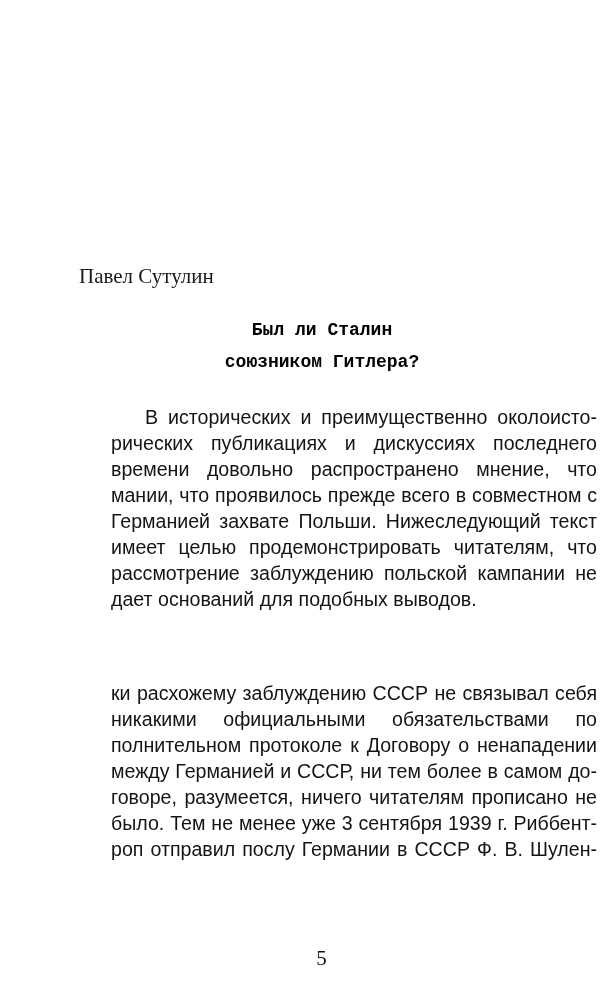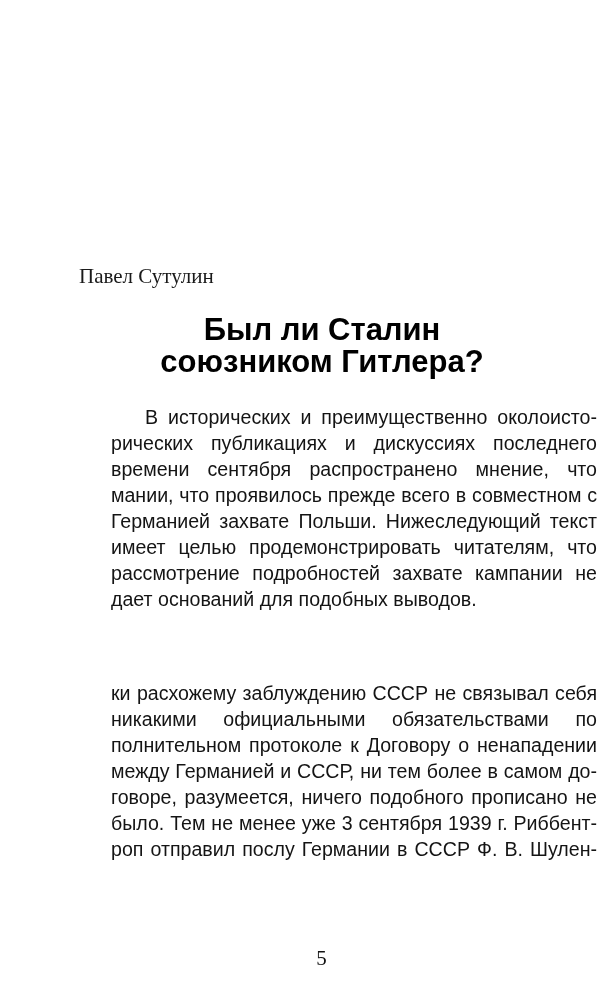--- a/index.html
+++ b/index.html
@@ -30,23 +30,23 @@
       line-height: 26px;
       color: #1a1a1a;
       white-space: nowrap;
     }
     .title {
       position: absolute;
       left: 63px;
       width: 486px;
       top: 314px;
       text-align: center;
-      font-family: Liberation Sans, sans-serif;
+      font-family: Liberation Mono, monospace;
       font-weight: bold;
-      font-size: 31px;
+      font-size: 18px;
       line-height: 32px;
       color: #000000;
     }
     .title .tline { display: block; }
     .para {
       position: absolute;
       left: 63px;
       width: 486px;
       font-family: Liberation Sans, sans-serif;
       font-size: 19.6px;
@@ -86,33 +86,33 @@
   <div class="author">Павел Сутулин</div>
 
   <h1 class="title" style="margin:0;">
     <span class="tline">Был ли Сталин</span>
     <span class="tline">союзником Гитлера?</span>
   </h1>
 
   <div class="para p1">
     <span class="line first">В исторических и преимущественно околоисто-</span>
     <span class="line">рических публикациях и дискуссиях последнего</span>
-    <span class="line">времени сентября распространено мнение, что</span>
+    <span class="line">времени довольно распространено мнение, что</span>
     <span class="line">мании, что проявилось прежде всего в совместном с</span>
     <span class="line">Германией захвате Польши. Нижеследующий текст</span>
     <span class="line">имеет целью продемонстрировать читателям, что</span>
-    <span class="line">рассмотрение подробностей захвате кампании не</span>
+    <span class="line">рассмотрение заблуждению польской кампании не</span>
     <span class="line last">дает оснований для подобных выводов.</span>
   </div>
 
   <div class="para p2">
     <span class="line">ки расхожему заблуждению СССР не связывал себя</span>
     <span class="line">никакими официальными обязательствами по</span>
     <span class="line">полнительном протоколе к Договору о ненападении</span>
     <span class="line">между Германией и СССР, ни тем более в самом до-</span>
-    <span class="line">говоре, разумеется, ничего подобного прописано не</span>
+    <span class="line">говоре, разумеется, ничего читателям прописано не</span>
     <span class="line">было. Тем не менее уже 3 сентября 1939 г. Риббент-</span>
     <span class="line">роп отправил послу Германии в СССР Ф. В. Шулен-</span>
   </div>
 
   <div class="page-number">5</div>
 
 </div>
 
 </body></html>

